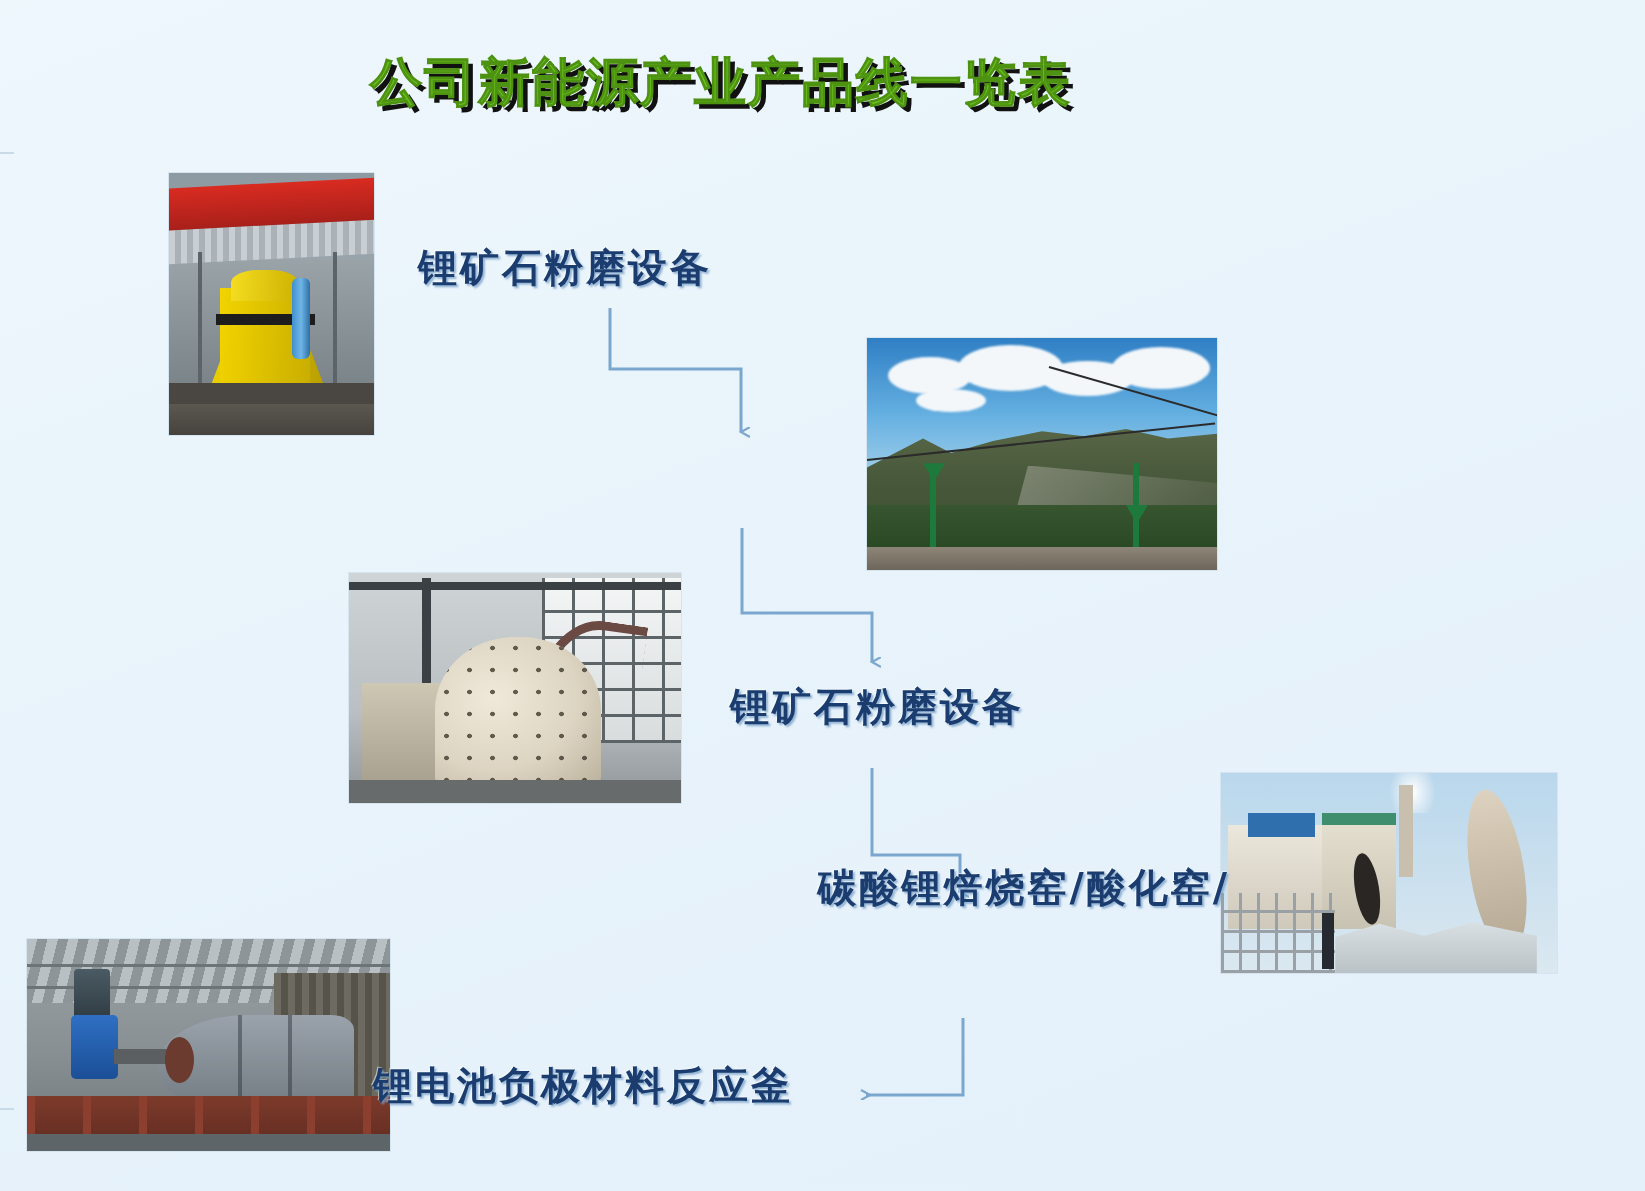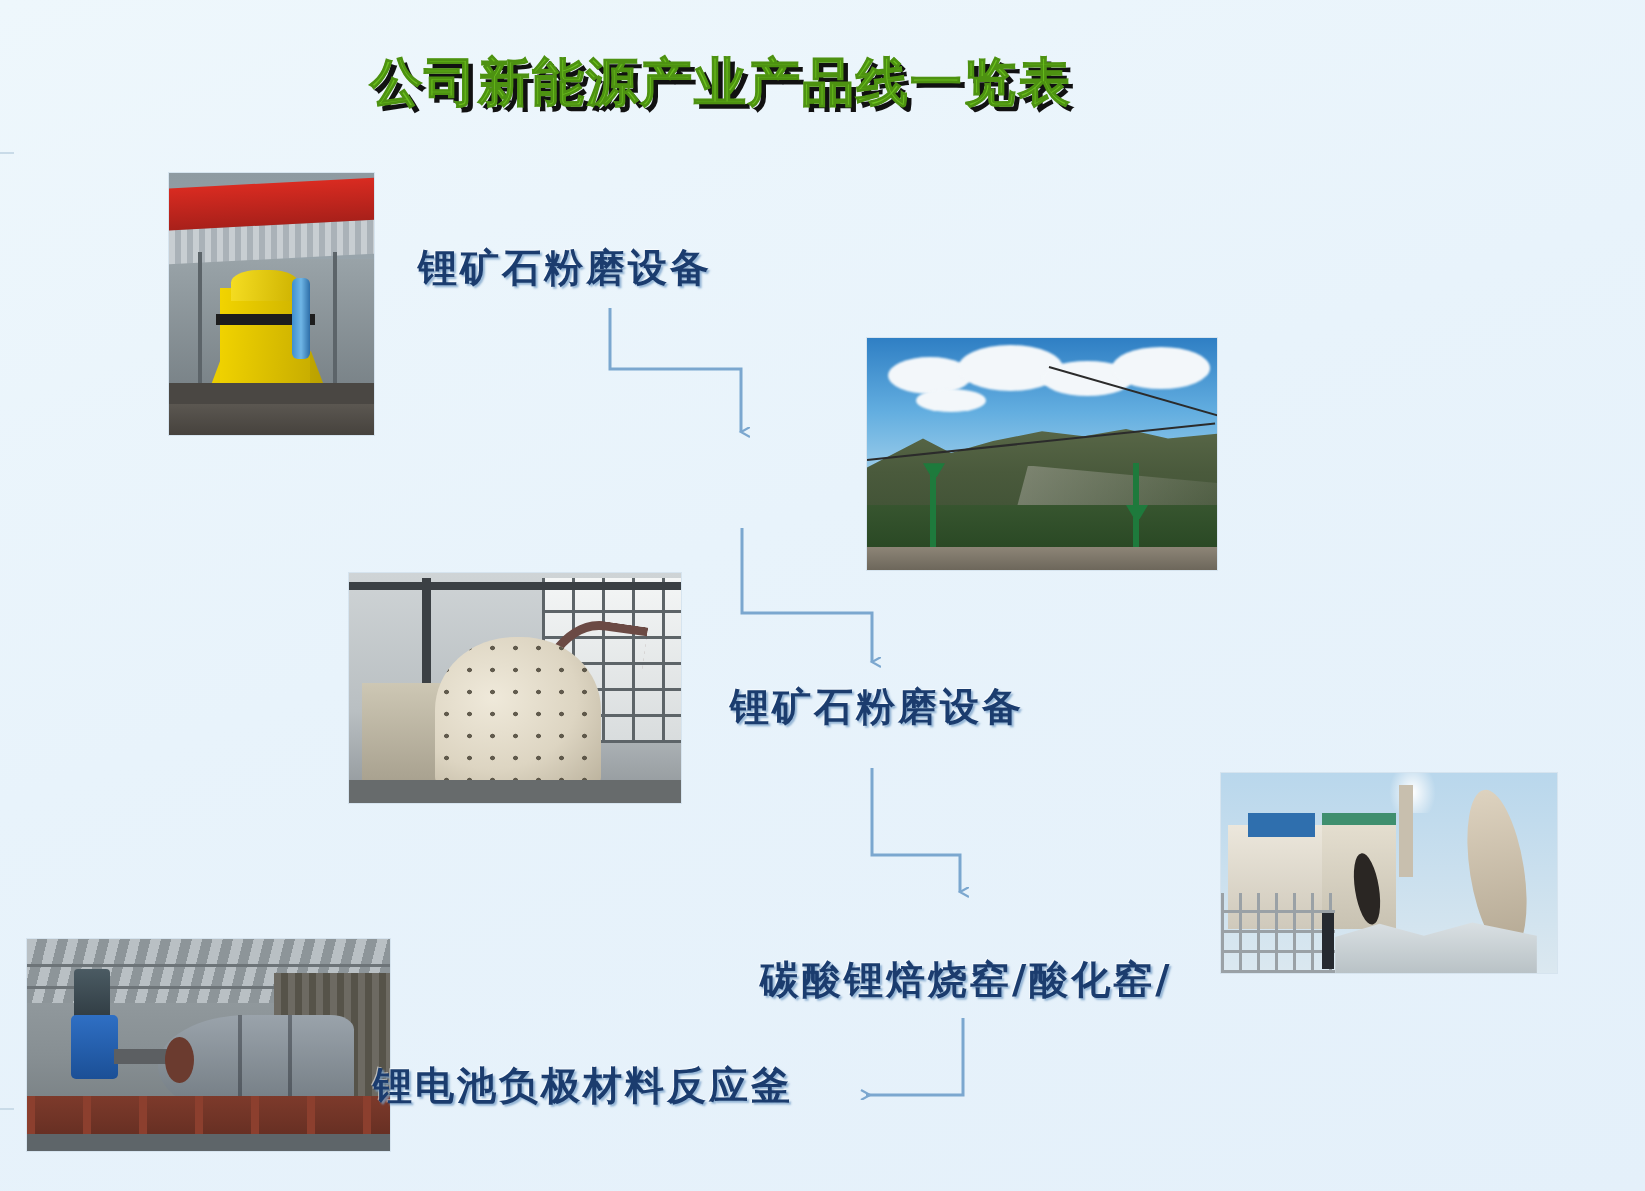--- a/index.html
+++ b/index.html
@@ -51,21 +51,21 @@
     color: #1b3c6e;
     letter-spacing: 3px;
     line-height: 1.45;
     text-shadow: 2px 2px 2px rgba(120,160,200,.75),
                  -1px -1px 0 rgba(255,255,255,.55);
     white-space: nowrap;
   }
   #label-crusher   { left: 418px; top: 240px; }
   #label-conveyor  { left: 565px; top: 450px; }
   #label-grinding  { left: 694px; top: 679px; margin-left: 36px; }
-  #label-kiln      { left: 760px; top: 952px; text-align: left; white-space: normal; width: 470px;}
+  #label-kiln      { left: 760px; top: 860px; text-align: right; white-space: normal; width: 470px;}
   #label-reactor   { left: 373px; top: 1058px; }
 
   
   .photo {
     position: absolute;
     overflow: hidden;
     border: 1px solid #d6e4ef;
     background: #b9c6cf;
   }
   .photo .px { position: absolute; }

